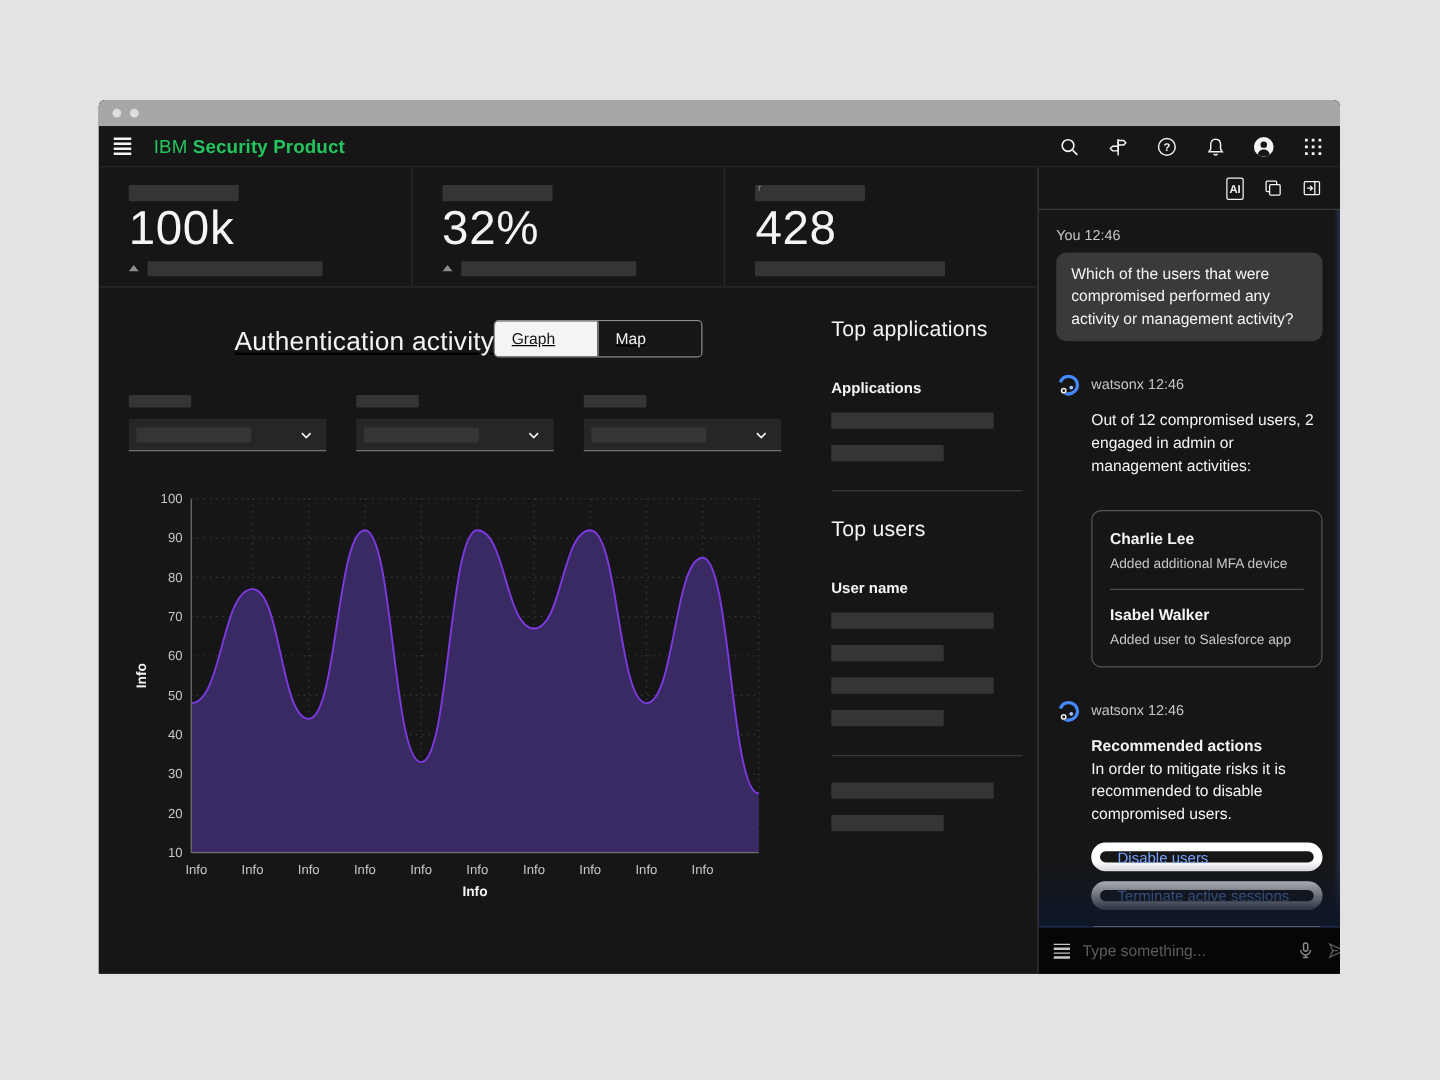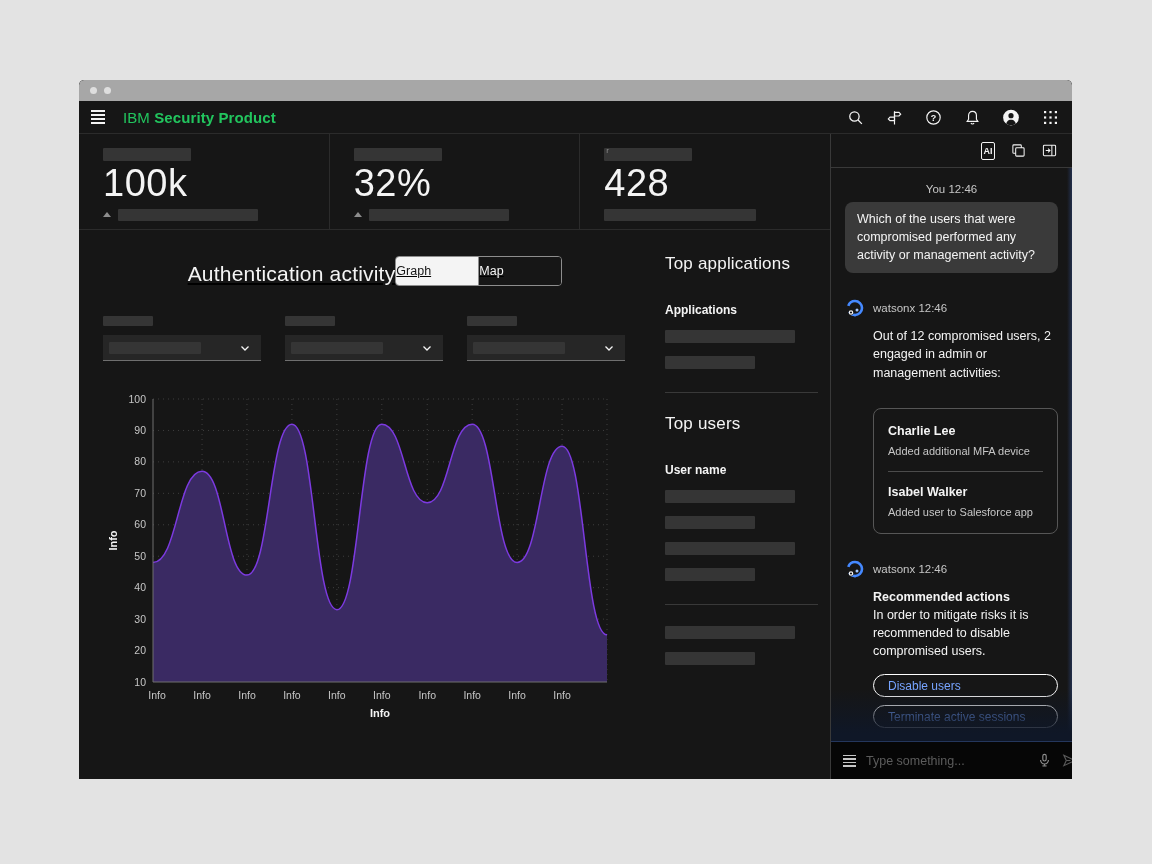--- a/index.html
+++ b/index.html
@@ -38,21 +38,21 @@
   .kpi-bar.wide { width:152px; }
 
   
   .body-cols { display:flex; }
   .left-col { width:572px; padding:26px 0 0 24px; }
   .right-col { flex:1; padding:24px 12px 0 14px; }
 
   .section-head { display:flex; align-items:flex-start; justify-content:center; padding-right:4px;text-decoration:underline; }
   .section-title { font-size:21px; font-weight:300; color:#f4f4f4; letter-spacing:.2px; margin-top:6px; }
   .switcher { display:flex; border:1px solid #8d8d8d; border-radius:4px; overflow:hidden; height:30px; width:167px; }
-  .switcher .sw { flex:1; display:flex; align-items:center; font-size:12.5px; cursor:pointer; }
+  .switcher .sw { flex:1; display:flex; align-items:center; padding-left:13px; font-size:12.5px; cursor:pointer; }
   .sw.selected { background:#f4f4f4; color:#161616; }
   .sw.unselected { background:#161616; color:#f4f4f4; border-left:1px solid #8d8d8d; }
 
   .filters { display:flex; gap:24px; margin-top:30px; }
   .filter { width:158px; }
   .filter-label { width:50px; height:10px; margin-bottom:9px; }
   .filter-field { height:26px; background:#262626; border-bottom:1px solid #6f6f6f; display:flex; align-items:center; padding:0 10px 0 6px; cursor:pointer; }
   .filter-skel { width:92px; height:12px; }
   .filter-field svg { margin-left:auto; }
 
@@ -71,34 +71,34 @@
   .chatpanel { width:242px; border-left:1px solid #393939; background:#161616; display:flex; flex-direction:column; position:relative; }
   .chat-topbar { height:34px; border-bottom:1px solid #393939; display:flex; align-items:center; justify-content:flex-end; gap:16px; padding-right:15px; flex:0 0 auto; }
   .ai-badge { width:14px; height:18px; border:1px solid #f4f4f4; border-radius:2px; color:#f4f4f4; font-size:9px; font-weight:700; display:flex; align-items:center; justify-content:center; cursor:pointer; }
   .chat-topbar .cicon { cursor:pointer; display:flex; }
 
   .chat-body { flex:1; padding:15px 14px 0 14px; position:relative; overflow:hidden; }
   .chat-body::before { content:""; position:absolute; top:0; right:0; bottom:0; width:5px; background:linear-gradient(to left, rgba(48,77,141,.45), rgba(48,77,141,0)); pointer-events:none; }
   .chat-body::after { content:""; position:absolute; left:0; right:0; bottom:0; height:52px; background:linear-gradient(180deg, rgba(15,23,42,0), #0f1727 85%); pointer-events:none; }
 
   .msg-meta { font-size:11.5px; color:#c6c6c6; }
-  .meta-right { text-align:center; margin-bottom:7px; }
+  .meta-right { text-align:left; margin-bottom:7px; }
   .user-bubble { background:#3a3a3a; border-radius:8px; padding:9px 12px; color:#f4f4f4; font-size:12.5px; line-height:1.42; }
 
   .bot-msg { margin-top:25px; }
   .bot-head { display:flex; align-items:center; gap:8px; }
   .bot-avatar { width:20px; height:20px; flex:0 0 auto; }
   .bot-content { margin-left:28px; margin-top:9px; color:#f4f4f4; font-size:12.5px; line-height:1.45; }
   .bot-content .bold-head { font-weight:700; }
   .user-card { border:1px solid #565656; border-radius:8px; padding:13px 14px 12px 14px; margin-top:26px; background:transparent; }
   .uc-name { font-size:12.5px; font-weight:700; color:#f4f4f4; }
   .uc-detail { font-size:11px; color:#c6c6c6; margin-top:4px; }
   .uc-div { border-top:1px solid #4c4c4c; margin:11px 0; }
 
-  .action-btn { display:flex; align-items:center; width:100%; height:23px; margin-top:8px; border:1px solid #ffffff; border-radius:12px; background:transparent; color:#77a4ff; font-size:12px; padding-left:14px; cursor:pointer; font-family:inherit; }
+  .action-btn { display:flex; align-items:center; width:100%; height:23px; margin-top:8px; border:7px solid #ffffff; border-radius:12px; background:transparent; color:#77a4ff; font-size:12px; padding-left:14px; cursor:pointer; font-family:inherit; }
 
   .chat-input { flex:0 0 auto; height:38px; background:#060606; border-top:1px solid #24365c; display:flex; align-items:center; padding:0 12px 0 12px; gap:10px; }
   .ci-menu { display:flex; flex-direction:column; gap:2px; cursor:pointer; }
   .ci-menu i { width:13px; height:1.5px; background:#c6c6c6; display:block; }
   .chat-input input { flex:1; background:transparent; border:none; outline:none; color:#f4f4f4; font-size:12.5px; font-family:inherit; }
   .chat-input input::placeholder { color:#5c5c5c; }
   .ci-icon { display:flex; cursor:pointer; }
 
   svg text { font-family:"Liberation Sans", sans-serif; }
 </style>

